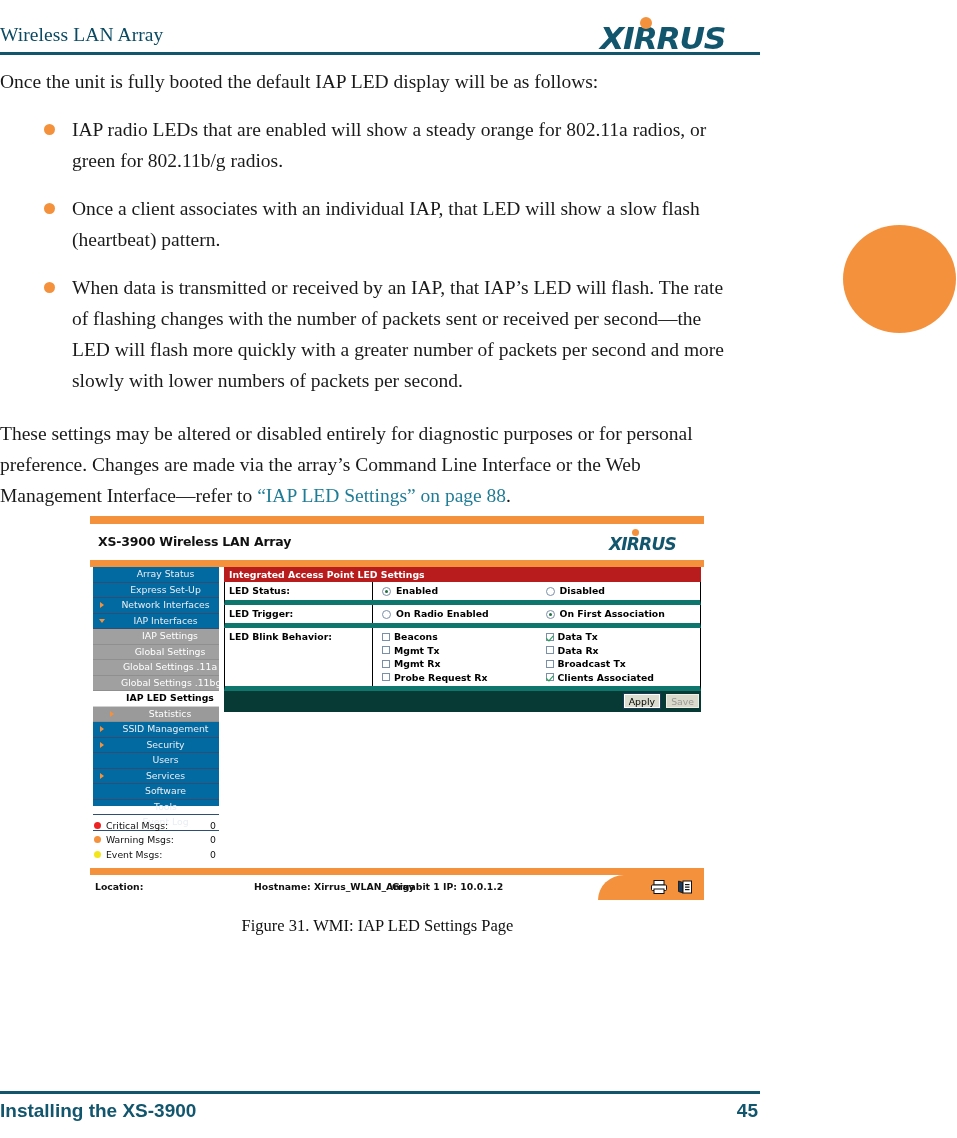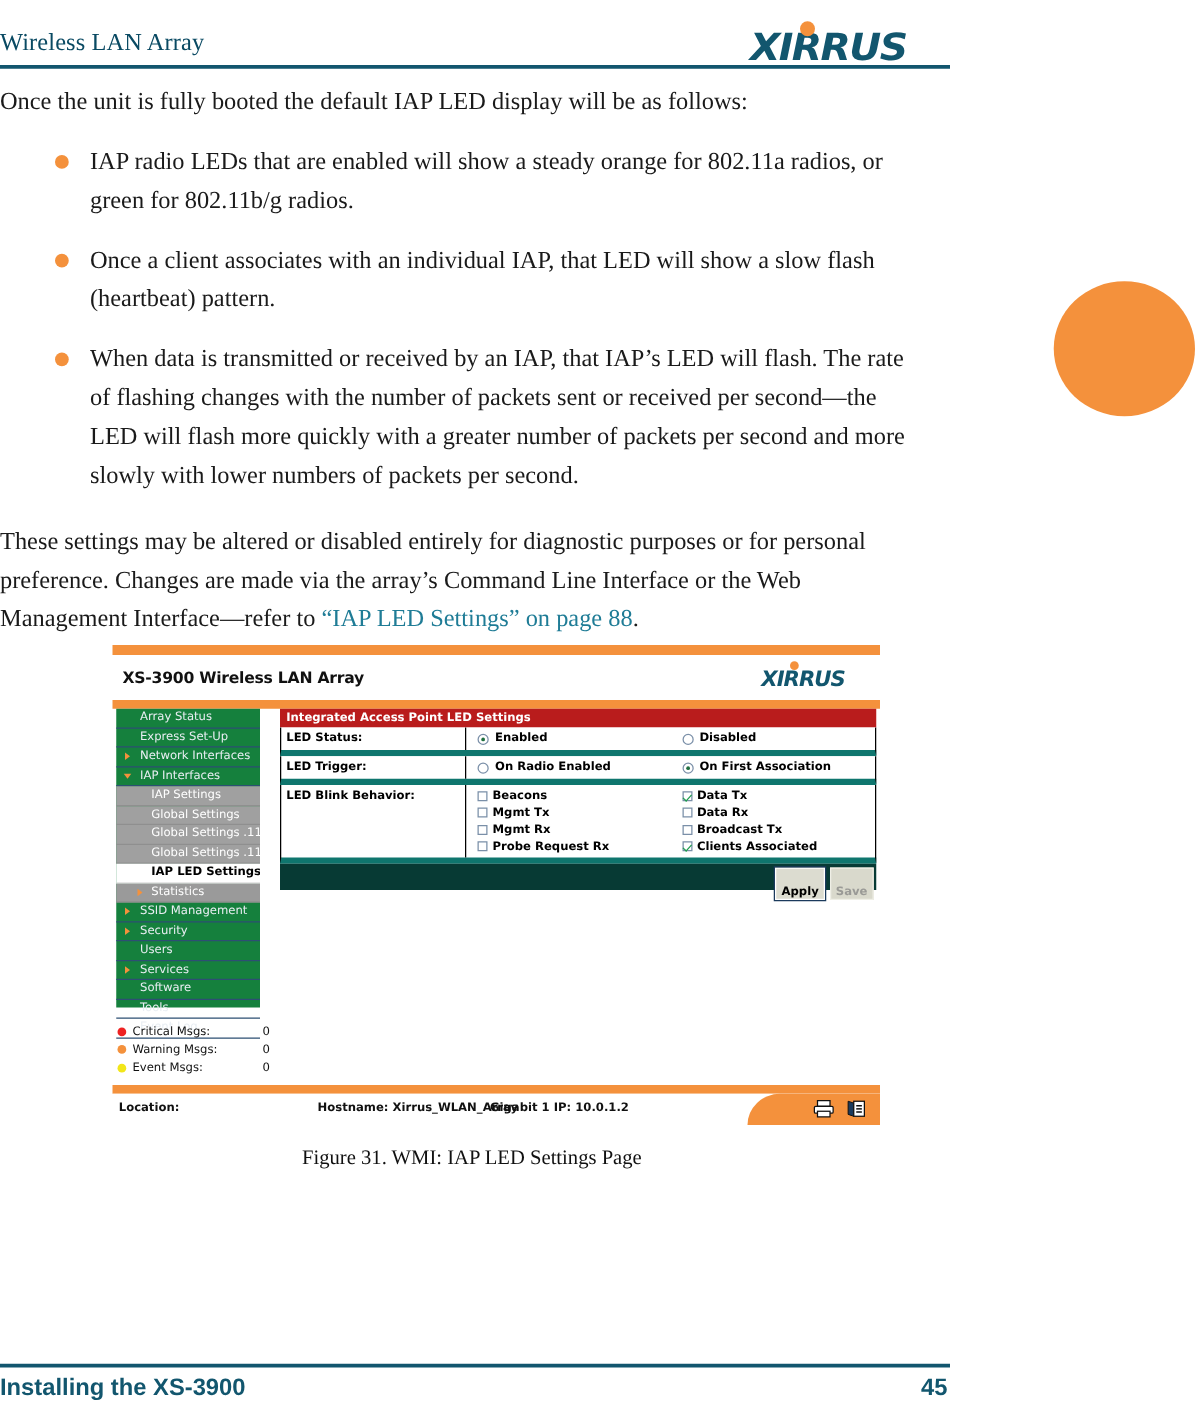--- a/index.html
+++ b/index.html
@@ -112,22 +112,23 @@
     width: 7px; height: 7px; border-radius: 50%; background: #f4913c;
   }
   .fig-orangerule {
     position: absolute; left: 0; top: 44px; width: 614px; height: 7px;
     background: #f4913c;
   }
 
   
   .sidebar {
     position: absolute; left: 3px; top: 51px;
-    width: 115px; height: 239px;
-    background: #15803d;
+    width: 126px; height: 239px;
+    background: #0369a1;
+    text-align: center;
   }
   .nav-item {
     position: relative;
     height: 14.5px; line-height: 14.5px;
     color: #e9eef3;
     font-family: "DejaVu Sans", sans-serif;
     font-size: 9.3px;
     padding-left: 19px;
     border-bottom: 1px solid #2d4f73;
     white-space: nowrap;
@@ -229,23 +230,23 @@
     border-width: 0 1.6px 1.6px 0;
     transform: rotate(42deg);
   }
   .actionbar {
     height: 21px; background: #073a34;
     position: relative;
   }
   .btn {
     position: absolute; top: 3px;
     height: 14px; line-height: 13px;
-    font-size: 9.3px; font-weight: 700;
-    font-family: "DejaVu Sans", sans-serif;
-    padding: 12px 4px;
+    font-size: 9.3px; font-weight: 400;
+    font-family: "DejaVu Sans", sans-serif;
+    padding: 0 4px;
     box-sizing: border-box;
     text-align: center;
   }
   .btn.apply {
     right: 41px;
     background: #dcdcd0; color: #000;
     border: 1px solid #ffffff;
     outline: 1px solid #1b3a5c;
   }
   .btn.save {

